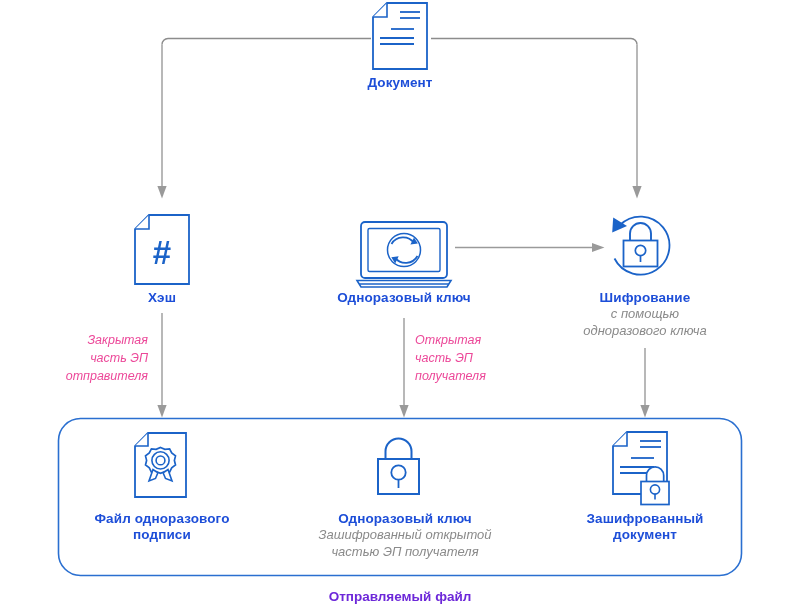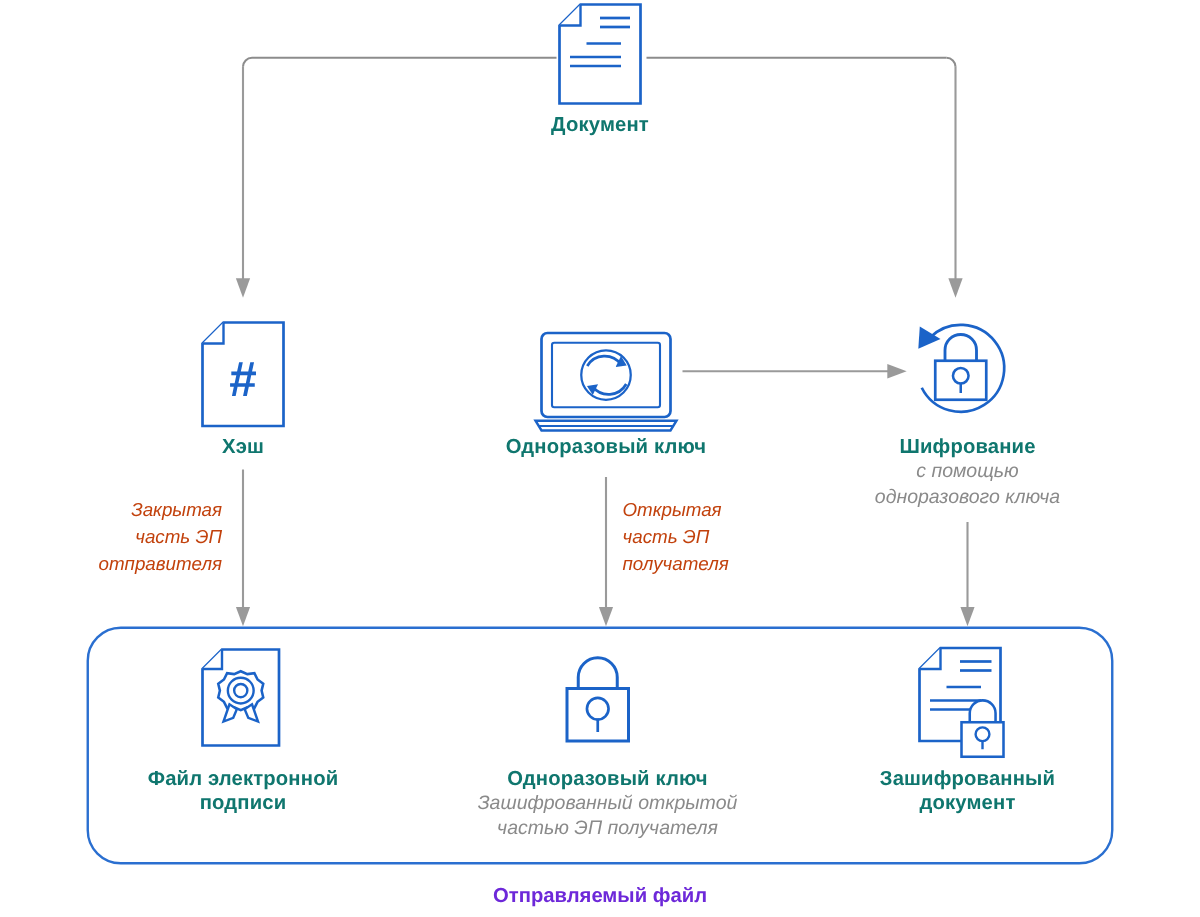--- a/index.html
+++ b/index.html
@@ -27,35 +27,35 @@
   }
   .lbl {
     position: absolute;
     text-align: center;
     line-height: 1.22;
   }
   .lbl .t1 {
     display: block;
     font-weight: bold;
     font-size: 13.5px;
-    color: #0f766e;
+    color: #1d4ed8;
     letter-spacing: 0.1px;
   }
   .lbl .t2 {
     display: block;
     font-style: italic;
     font-size: 13px;
     color: #8a8a8a;
     line-height: 1.3;
   }
   .side-note {
     position: absolute;
     font-style: italic;
     font-size: 12.5px;
-    color: #c2410c;
+    color: #ec4899;
     line-height: 1.42;
     white-space: pre-line;
   }
   .side-note.ralign { text-align: right; }
   .side-note.lalign { text-align: left; }
   .caption-bottom {
     position: absolute;
     width: 100%;
     text-align: center;
     font-weight: bold;
@@ -213,21 +213,21 @@
 
   <div class="side-note ralign" style="left:18px; top:332px; width:130px;">Закрытая
 часть ЭП
 отправителя</div>
 
   <div class="side-note lalign" style="left:415px; top:332px; width:140px;">Открытая
 часть ЭП
 получателя</div>
 
   <div class="lbl" style="left:72px; top:511px; width:180px;">
-    <span class="t1">Файл электронной</span>
+    <span class="t1">Файл одноразового</span>
     <span class="t1">подписи</span>
   </div>
 
   <div class="lbl" style="left:294px; top:511px; width:222px;">
     <span class="t1">Одноразовый ключ</span>
     <span class="t2">Зашифрованный открытой</span>
     <span class="t2">частью ЭП получателя</span>
   </div>
 
   <div class="lbl" style="left:555px; top:511px; width:180px;">

